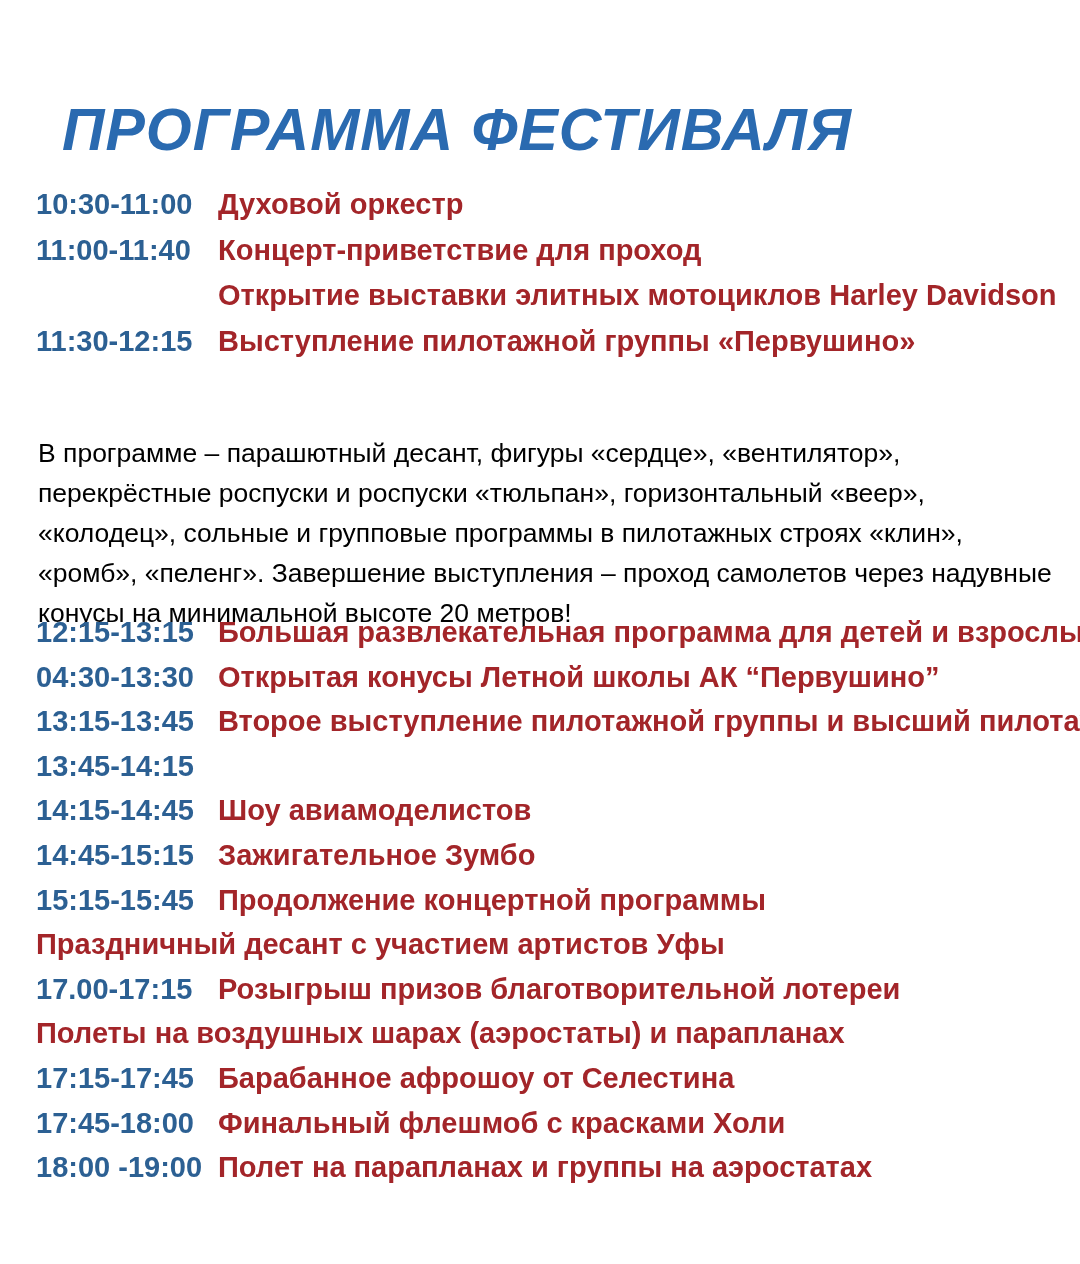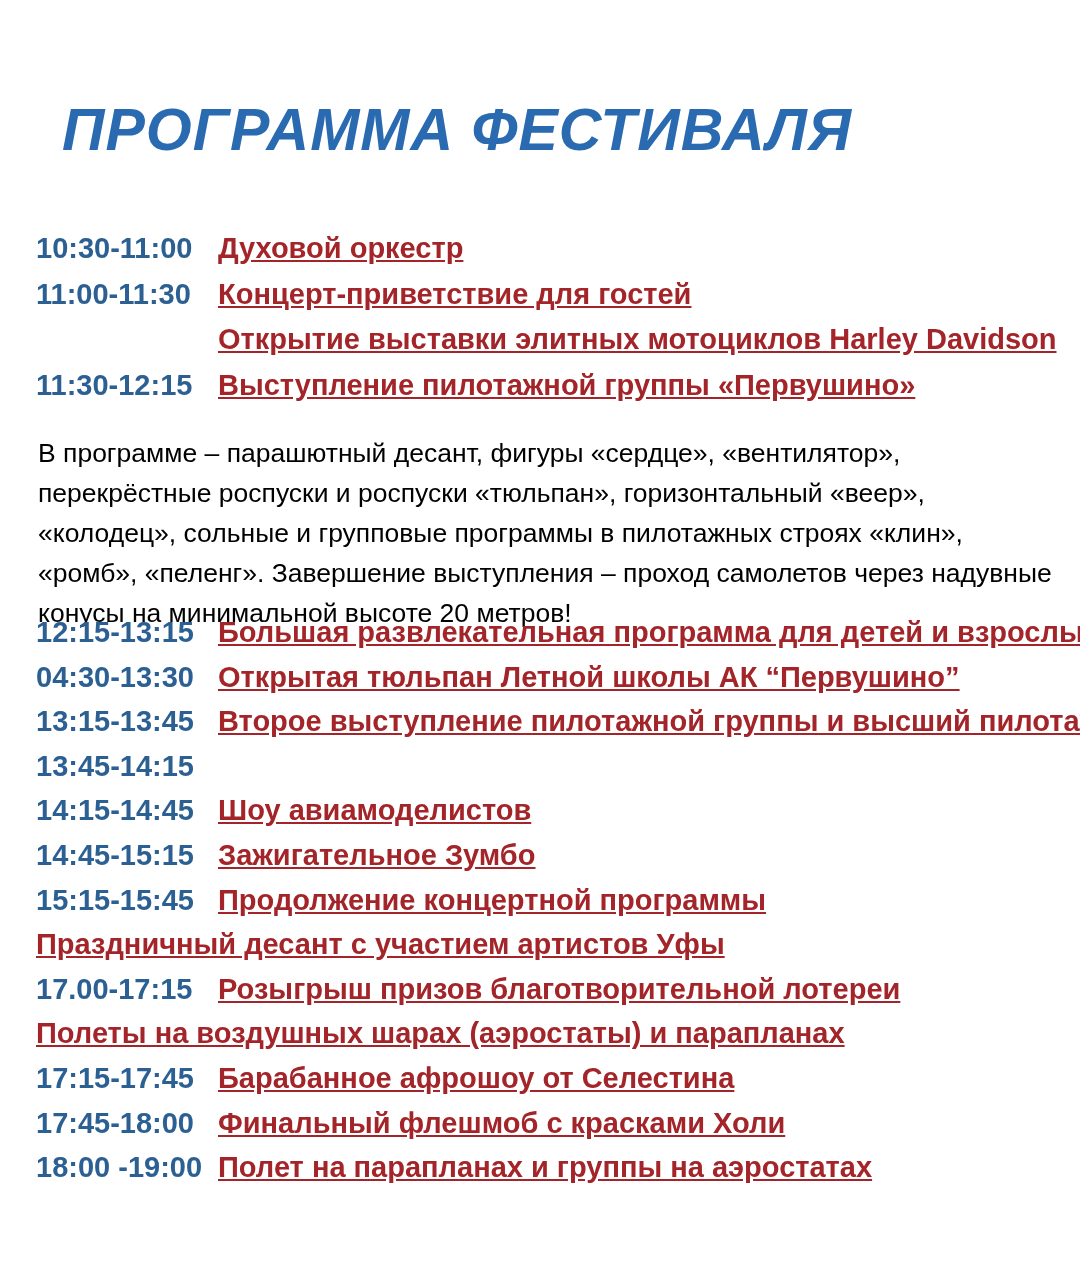--- a/index.html
+++ b/index.html
@@ -16,41 +16,40 @@
     left: 62px;
     top: 56px;
     font-size: 59px;
     font-weight: bold;
     font-style: italic;
     letter-spacing: 1px;
     color: #2a6ab0;
     white-space: nowrap;
   }
   .schedule { position: absolute; left: 36px; }
-  .schedule-morning { top: 188px; margin-top: 44px; }
+  .schedule-morning { top: 188px; }
   .schedule-afternoon { top: 616px; }
   .row {
     display: flex;
     align-items: baseline;
     height: 45.5px;
   }
   .schedule-afternoon .row { height: 44.6px; }
   .time {
     flex: 0 0 182px;
     font-size: 29px;
     font-weight: bold;
     color: #2c6093;
     white-space: nowrap;
   }
   .event {
     font-size: 29px;
     font-weight: bold;
     color: #a32529;
     white-space: nowrap;
-    text-decoration: underline;
   }
   .description {
     position: absolute;
     left: 38px;
     top: 406px;
     width: 1016px;
     font-size: 26.5px;
     font-weight: normal;
     line-height: 40px;
     color: #000000;
@@ -62,43 +61,43 @@
 <div class="page">
 
   <h1 class="title">ПРОГРАММА ФЕСТИВАЛЯ</h1>
 
   <div class="schedule schedule-morning">
     <div class="row">
       <span class="time">10:30-11:00</span>
       <span class="event">Духовой оркестр</span>
     </div>
     <div class="row">
-      <span class="time">11:00-11:30</span>
-      <span class="event">Концерт-приветствие для гостей</span>
+      <span class="time">11:00-11:40</span>
+      <span class="event">Концерт-приветствие для проход</span>
     </div>
     <div class="row">
       <span class="time"></span>
       <span class="event">Открытие выставки элитных мотоциклов Harley Davidson</span>
     </div>
     <div class="row">
       <span class="time">11:30-12:15</span>
       <span class="event">Выступление пилотажной группы «Первушино»</span>
     </div>
   </div>
 
   <p class="description">В программе – парашютный десант, фигуры «сердце», «вентилятор», перекрёстные роспуски и роспуски «тюльпан», горизонтальный «веер», «колодец», сольные и групповые программы в пилотажных строях «клин», «ромб», «пеленг».  Завершение выступления – проход самолетов через надувные конусы на минимальной высоте 20 метров!</p>
 
   <div class="schedule schedule-afternoon">
     <div class="row">
       <span class="time">12:15-13:15</span>
       <span class="event">Большая развлекательная программа для детей и взрослых</span>
     </div>
     <div class="row">
       <span class="time">04:30-13:30</span>
-      <span class="event">Открытая тюльпан Летной школы АК “Первушино”</span>
+      <span class="event">Открытая конусы Летной школы АК “Первушино”</span>
     </div>
     <div class="row">
       <span class="time">13:15-13:45</span>
       <span class="event">Второе выступление пилотажной группы и высший пилотаж</span>
     </div>
     <div class="row">
       <span class="time">13:45-14:15</span>
     </div>
     <div class="row">
       <span class="time">14:15-14:45</span>

